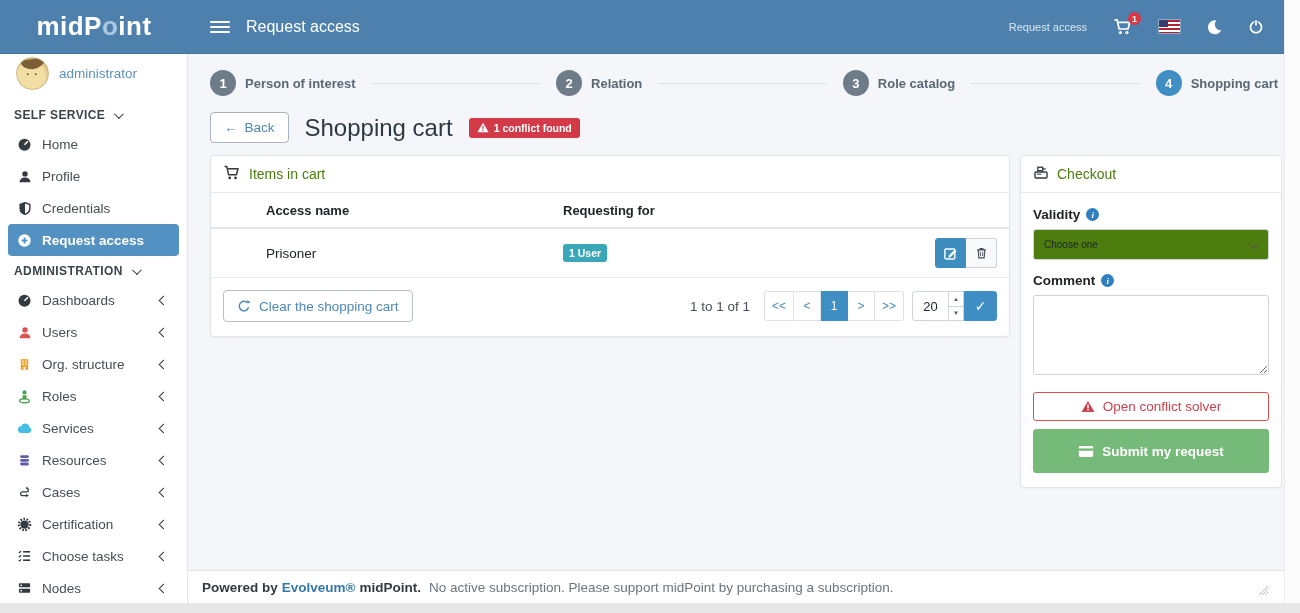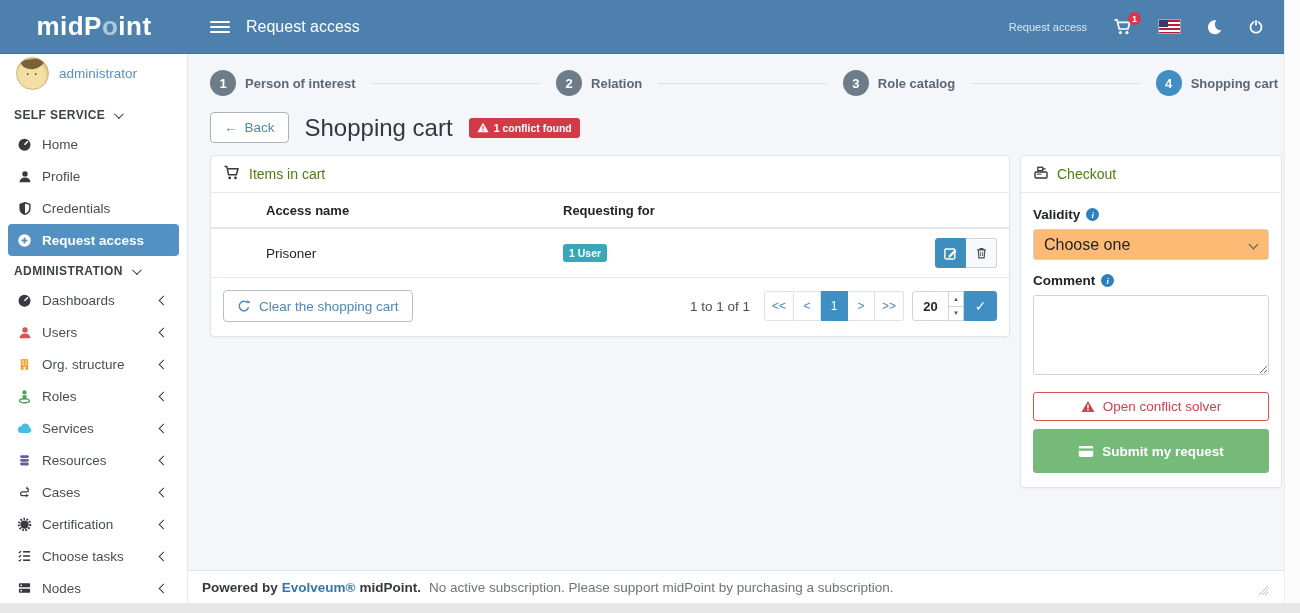--- a/index.html
+++ b/index.html
@@ -72,31 +72,31 @@
   .card-foot { display:flex; align-items:center; padding:12px 12px 14px 12px; }
   .btn-clear { display:flex; align-items:center; gap:8px; height:32px; padding:0 13px; background:#fff; border:1px solid #b4c2cc; border-radius:4px; color:#4f88b5; font-size:13.5px; cursor:pointer; }
   .paging { margin-left:auto; display:flex; align-items:center; }
   .pg-summary { font-size:13.5px; color:#495057; margin-right:14px; }
   .pg-group { display:flex; }
   .pg-btn { min-width:27px; height:30px; padding:0 7px; background:#fff; border:1px solid #dee2e6; border-left:none; color:#4f88b5; font-size:12px; display:flex; align-items:center; justify-content:center; cursor:pointer; }
   .pg-btn:first-child { border-left:1px solid #dee2e6; border-radius:3px 0 0 3px; }
   .pg-btn:last-child { border-radius:0 3px 3px 0; }
   .pg-btn.active { background:#3f8ec4; border-color:#3f8ec4; color:#fff; }
   .pg-size { display:flex; margin-left:8px; }
-  .size-input { width:37px; height:30px; border:1px solid #ced4da; border-radius:3px 0 0 3px; text-align:center; font-size:13px; color:#212529; font-family:"Liberation Sans",sans-serif;font-weight:bold; }
+  .size-input { width:37px; height:30px; border:1px solid #ced4da; border-radius:3px 0 0 3px; text-align:center; font-size:13px; color:#212529; font-family:"Liberation Sans",sans-serif; }
   .spinners { display:flex; flex-direction:column; width:15px; height:30px; border:1px solid #ced4da; border-left:none; }
   .spin { flex:1; font-size:6px; color:#555; background:#fff; display:flex; align-items:center; justify-content:center; cursor:pointer; }
   .spin + .spin { border-top:1px solid #ced4da; }
   .btn-go { width:33px; height:30px; background:#3f8ec4; border:1px solid #3f8ec4; border-radius:0 3px 3px 0; color:#fff; font-size:14px; display:flex; align-items:center; justify-content:center; cursor:pointer; }
 
   .checkout-card { width:262px; }
   .co-body { padding:14px 12px 14px 12px; }
   .field-label { display:flex; align-items:center; gap:6px; font-size:13.5px; font-weight:bold; color:#212529; margin-bottom:7px; }
   .info-dot { width:13px; height:13px; border-radius:50%; background:#2e7fc0; color:#fff; font-size:9px; font-weight:bold; font-style:italic; display:flex; align-items:center; justify-content:center; font-family:"Liberation Serif",serif; cursor:pointer; }
-  .select { position:relative; height:31px; border:1px solid #ced4da; border-radius:3px; display:flex; align-items:center; padding:0 10px; font-size:16px; color:#212529; cursor:pointer; margin-bottom:13px; background:#fdba74; }
+  .select { position:relative; height:31px; border:1px solid #ced4da; border-radius:3px; display:flex; align-items:center; padding:0 10px; font-size:10px; color:#212529; cursor:pointer; margin-bottom:13px; background:#4d7c0f; }
   .select::after { content:""; position:absolute; right:11px; top:11px; width:6px; height:6px; border-right:1.5px solid #555; border-bottom:1.5px solid #555; transform:rotate(45deg); }
   .comment-area { width:100%; height:80px; border:1px solid #ced4da; border-radius:3px; resize:both; font-family:"Liberation Sans",sans-serif; font-size:13px; padding:6px; }
   .btn-conflict { width:100%; margin-top:13px; height:29px; background:#fff; border:1px solid #d9534f; border-radius:3px; color:#c9444e; font-size:13.5px; display:flex; align-items:center; justify-content:center; gap:8px; cursor:pointer; }
   .btn-submit { width:100%; margin-top:8px; height:44px; background:#76ba7a; border:1px solid #76ba7a; border-radius:3px; color:#fff; font-size:13.5px; font-weight:bold; display:flex; align-items:center; justify-content:center; gap:8px; cursor:pointer; }
 
   
   .footer { position:absolute; left:188px; top:570px; width:1096px; height:33px; background:#fff; border-top:1px solid #dfe3e7; display:flex; align-items:center; padding:0 14px; font-size:13.5px; z-index:4; }
   .fw-b { font-weight:bold; color:#343a40; }
   .f-link { font-weight:bold; color:#3677a9; cursor:pointer; margin:0 4px; }
   .f-gray { color:#6c757d; margin-left:8px; }

